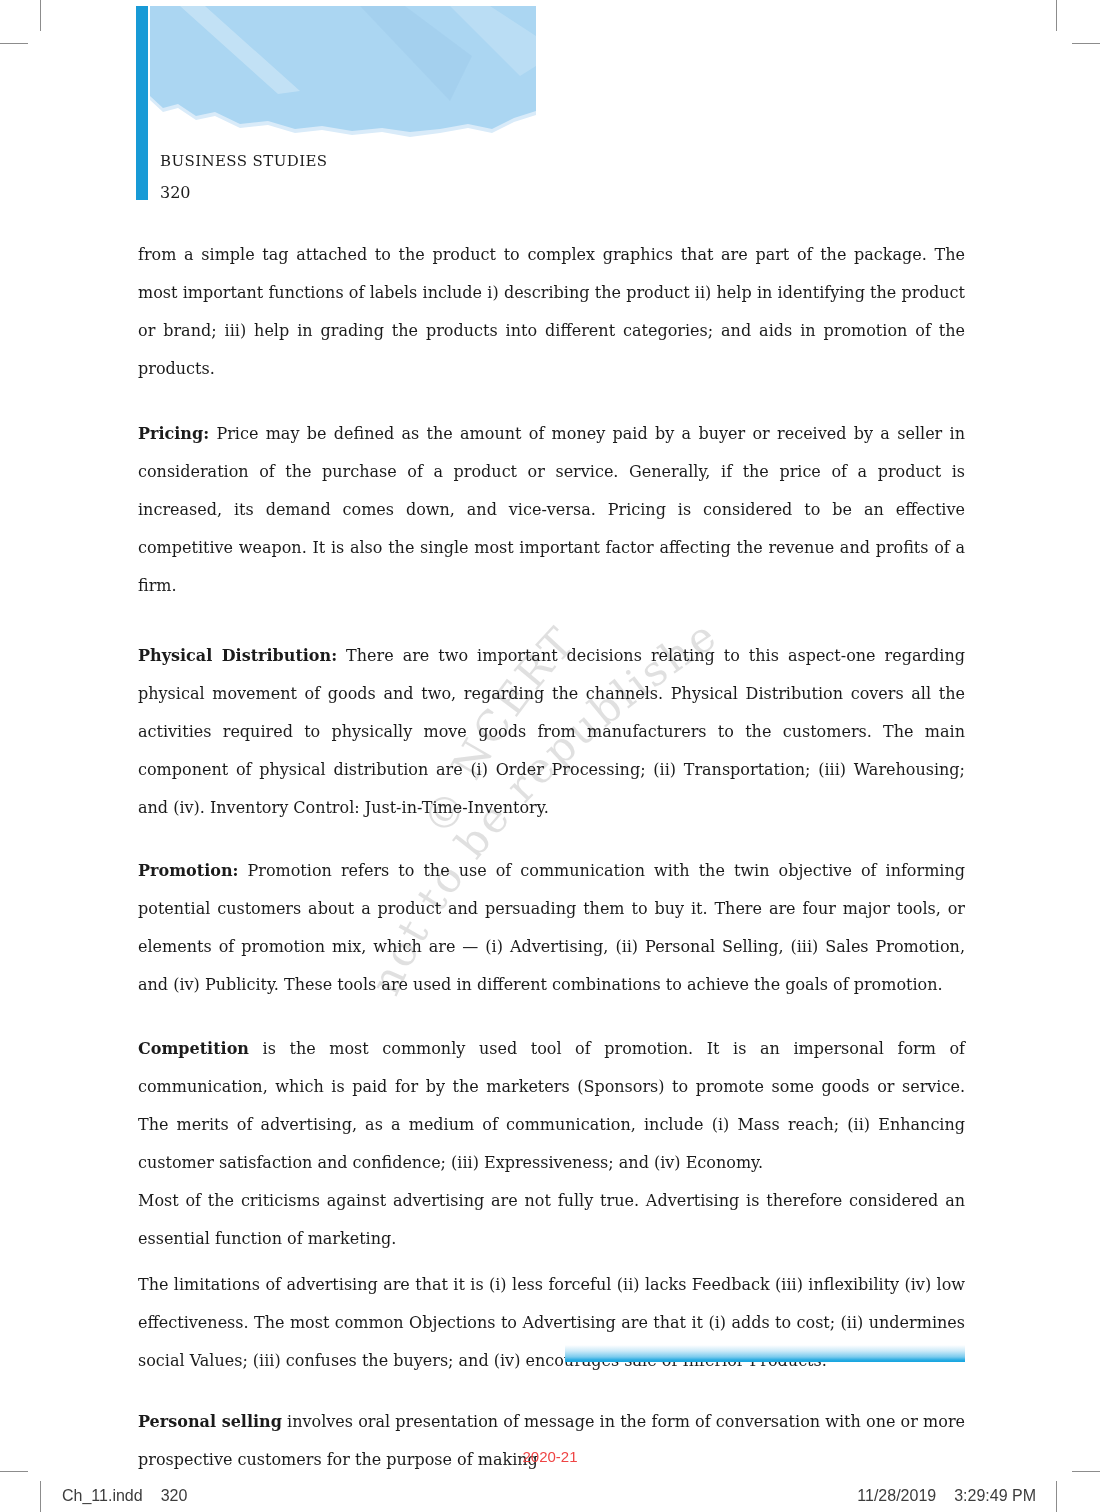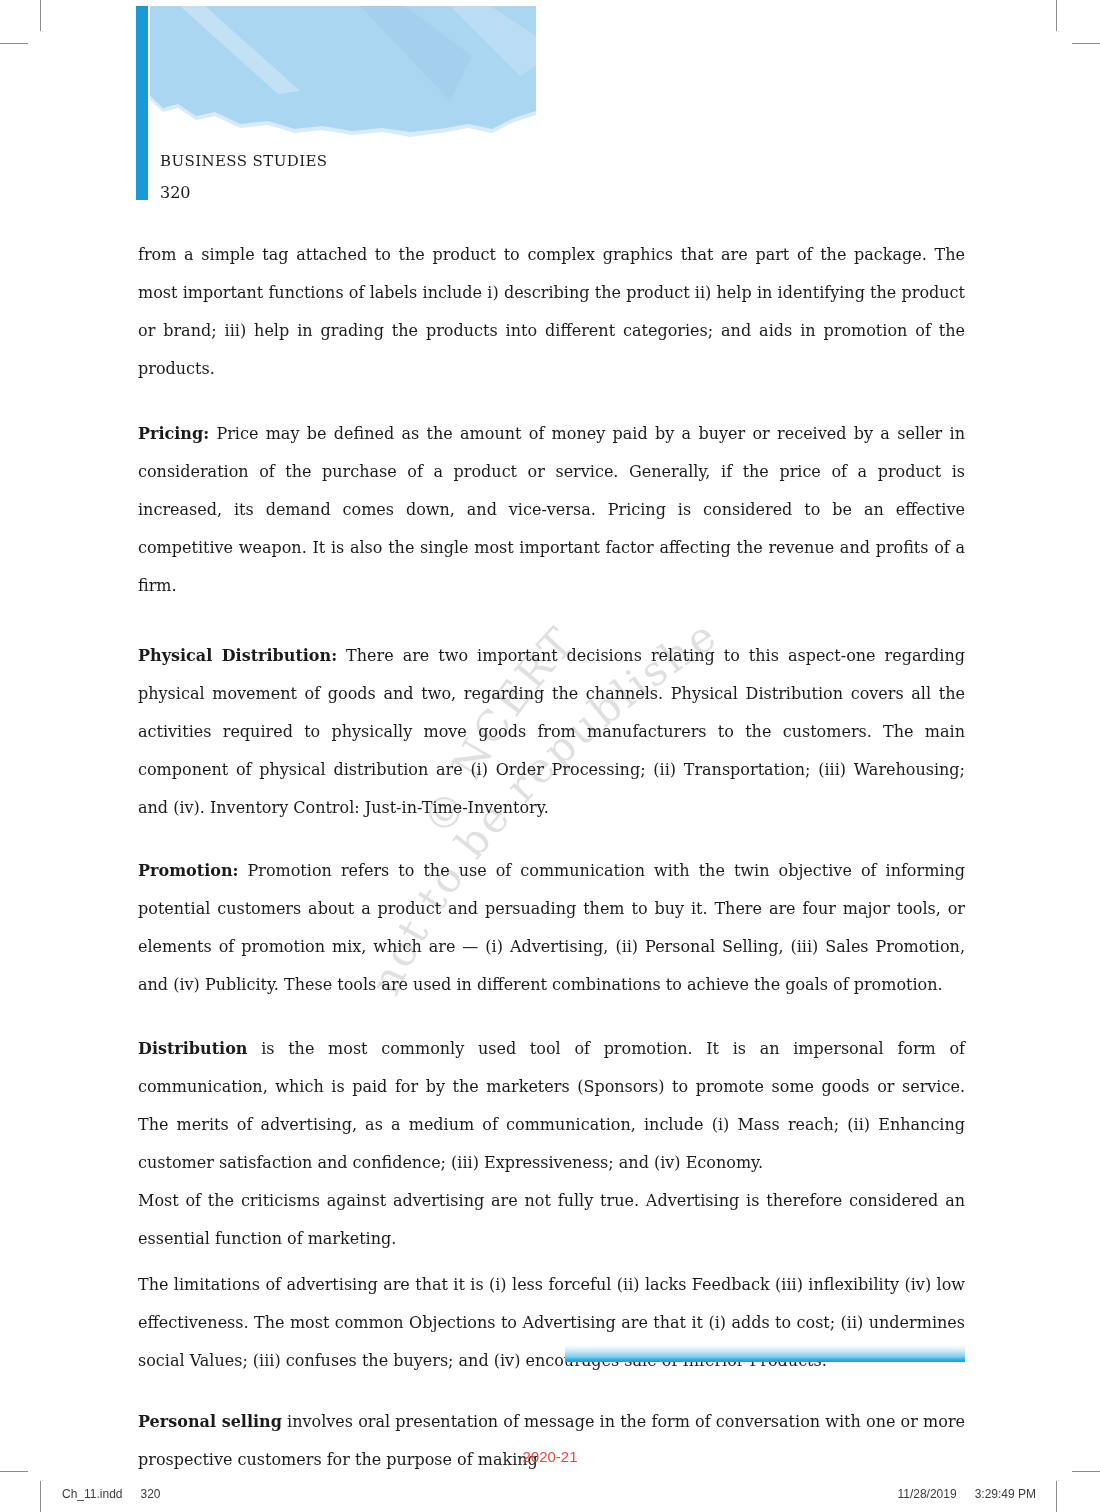--- a/index.html
+++ b/index.html
@@ -40,21 +40,21 @@
   
   .divider-bar{
     position:absolute; left:565px; top:1345px; width:400px; height:17px;
     background:linear-gradient(180deg,#ffffff 0%,#cdeaf8 35%,#7bcbee 70%,var(--divider) 88%,#14a5df 100%);
   }
 
   
   .edition{position:absolute; left:0; top:1448px; width:1100px; text-align:center;
     font-family:"Liberation Sans", sans-serif; font-size:15px; color:#ef4444;}
   .imprint{position:absolute; top:1487px; font-family:"Liberation Sans", sans-serif;
-    font-size:12px; color:#3c3c3c; white-space:nowrap;}
+    font-size:16px; color:#3c3c3c; white-space:nowrap;}
   .imprint.left{left:62px;} .imprint.right{right:64px;}
   .imprint .sep{display:inline-block; width:18px;}
 </style>
 </head>
 <body>
 
 <div class="page" style="--accent-bar: #189AD6; --torn-paper: #ABD6F2; --divider: #29ABE2;">
 
   <span class="mark v tl-v"></span>
   <span class="mark h tl-h"></span>
@@ -92,21 +92,21 @@
     <text font-size="42" fill="#c6c6c6" fill-opacity="0.55" letter-spacing="3" font-family="DejaVu Serif, serif">
       <textPath href="#wmp2" xlink:href="#wmp2">not to be republished</textPath>
     </text>
   </svg>
 
   <div class="body-col">
     <p class="para p1"><b></b> <span>from a simple tag attached to the product to complex graphics that are part of the package. The most important functions of labels include i) describing the product ii) help in identifying the product or brand; iii) help in grading the products into different categories; and aids in promotion of the products.</span></p>
     <p class="para p2"><b>Pricing:</b> <span>Price may be defined as the amount of money paid by a buyer or received by a seller in consideration of the purchase of a product or service. Generally, if the price of a product is increased, its demand comes down, and vice-versa. Pricing is considered to be an effective competitive weapon. It is also the single most important factor affecting the revenue and profits of a firm.</span></p>
     <p class="para p4"><b>Physical Distribution:</b> <span>There are two important decisions relating to this aspect-one regarding physical movement of goods and two, regarding the channels. Physical Distribution covers all the activities required to physically move goods from manufacturers to the customers. The main component of physical distribution are (i) Order Processing; (ii) Transportation; (iii) Warehousing; and (iv). Inventory Control: Just-in-Time-Inventory.</span></p>
     <p class="para p5"><b>Promotion:</b> <span>Promotion refers to the use of communication with the twin objective of informing potential customers about a product and persuading them to buy it. There are four major tools, or elements of promotion mix, which are — (i) Advertising, (ii) Personal Selling, (iii) Sales Promotion, and (iv) Publicity. These tools are used in different combinations to achieve the goals of promotion.</span></p>
-    <p class="para p6"><b>Distribution</b> <span>is the most commonly used tool of promotion. It is an impersonal form of communication, which is paid for by the marketers (Sponsors) to promote some goods or service. The merits of advertising, as a medium of communication, include (i) Mass reach; (ii) Enhancing customer satisfaction and confidence; (iii) Expressiveness; and (iv) Economy.</span></p>
+    <p class="para p6"><b>Competition</b> <span>is the most commonly used tool of promotion. It is an impersonal form of communication, which is paid for by the marketers (Sponsors) to promote some goods or service. The merits of advertising, as a medium of communication, include (i) Mass reach; (ii) Enhancing customer satisfaction and confidence; (iii) Expressiveness; and (iv) Economy.</span></p>
     <p class="para p8"><b></b> <span>Most of the criticisms against advertising are not fully true. Advertising is therefore considered an essential function of marketing.</span></p>
     <p class="para p7"><b></b> <span>The limitations of advertising are that it is (i) less forceful (ii) lacks Feedback (iii) inflexibility (iv) low effectiveness. The most common Objections to Advertising are that it (i) adds to cost; (ii) undermines social Values; (iii) confuses the buyers; and (iv) encourages sale of Inferior Products.</span></p>
     <p class="para p9"><b>Personal selling</b> <span>involves oral presentation of message in the form of conversation with one or more prospective customers for the purpose of making</span></p>
   </div>
 
   <div class="divider-bar"></div>
 
   <div class="edition">2020-21</div>
   <div class="imprint left"><span>Ch_11.indd</span><span class="sep"></span><span>320</span></div>
   <div class="imprint right"><span>11/28/2019</span><span class="sep"></span><span>3:29:49 PM</span></div>

